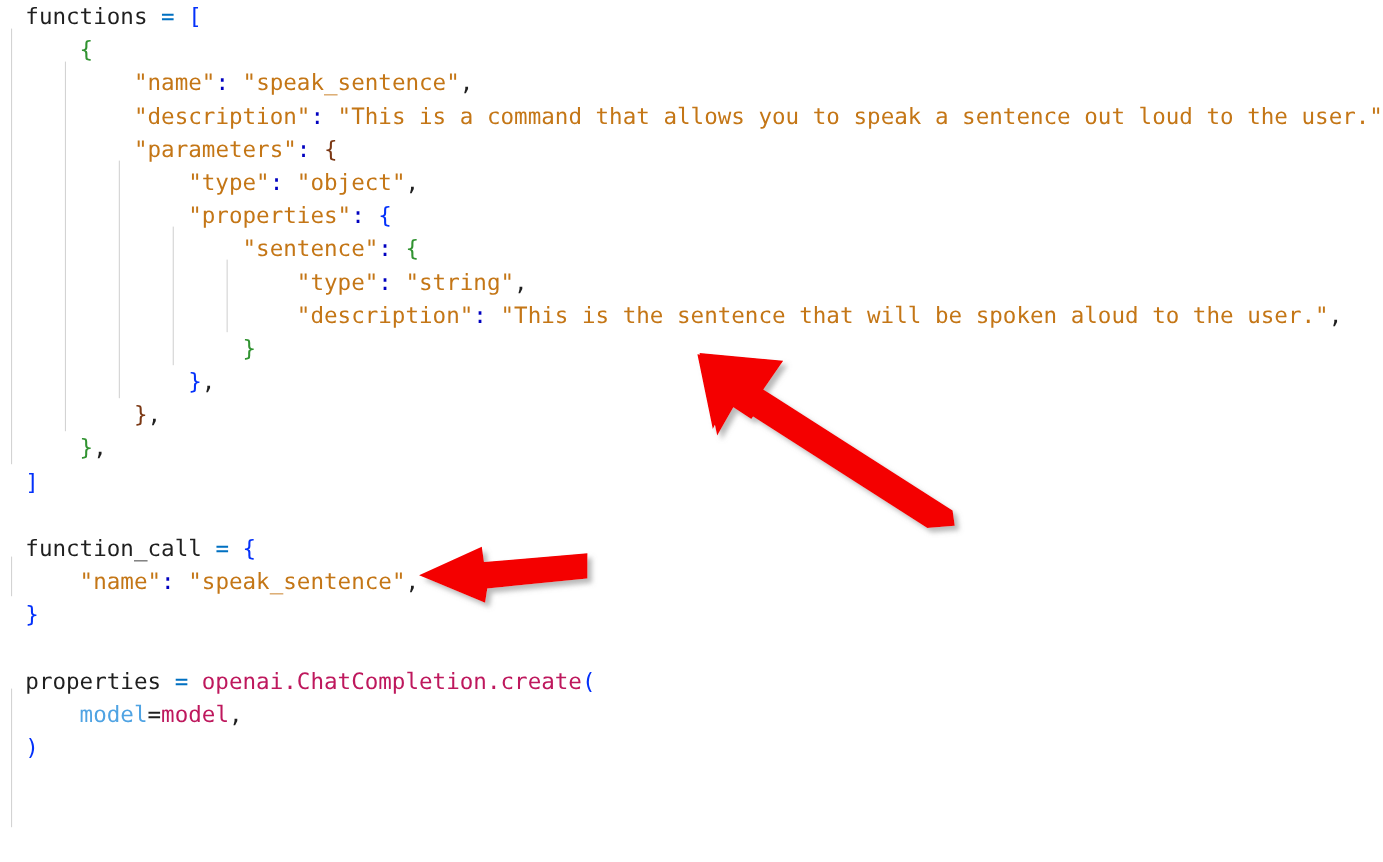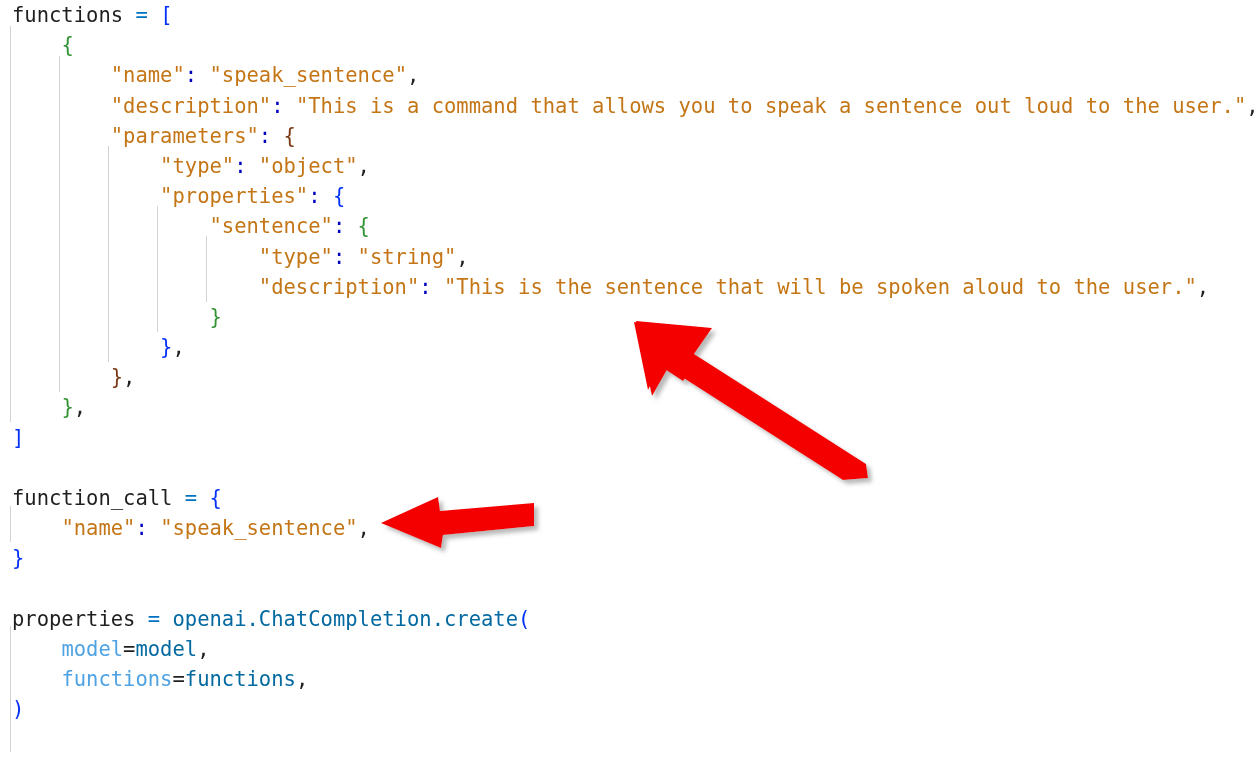--- a/index.html
+++ b/index.html
@@ -18,21 +18,21 @@
   #editor {
     position: relative;
     width: 1257px;
     height: 784px;
     background: #ffffff;
     overflow: hidden;
   }
 
   .code-surface {
     position: absolute;
-    left: 4px;
+    left: 15px;
     top: 0;
     width: 1240px;
     height: 784px;
     padding: 0;
     margin: 0;
   }
 
   .line {
     position: relative;
     height: 30.2px;
@@ -46,21 +46,21 @@
   }
 
   
   .t-plain    { color: #1f1f1f; }
   .t-op       { color: #0070c1; }
   .t-str      { color: #c47616; }
   .t-key      { color: #c47616; }
   .t-colon    { color: #0000c0; }
   .t-comma    { color: #1f1f1f; }
   .t-kwarg    { color: #4fa3e3; }
-  .t-ident    { color: #0369a1; }
+  .t-ident    { color: #be185d; }
 
   
   .b0 { color: #0431fa; }   
   .b1 { color: #319331; }   
   .b2 { color: #7b3814; }   
   .b3 { color: #0431fa; }   
   .b4 { color: #319331; }   
 
   
   .guides {
@@ -114,21 +114,20 @@
       <div class="line"><span>        </span><span class="b2">}</span><span class="t-comma">,</span></div>
       <div class="line"><span>    </span><span class="b1">}</span><span class="t-comma">,</span></div>
       <div class="line"><span class="b0">]</span></div>
       <div class="line">&nbsp;</div>
       <div class="line"><span class="t-plain">function_call</span><span class="t-plain"> </span><span class="t-op">=</span><span class="t-plain"> </span><span class="b0">{</span></div>
       <div class="line"><span>    </span><span class="t-key">"name"</span><span class="t-colon">:</span><span class="t-plain"> </span><span class="t-str">"speak_sentence"</span><span class="t-comma">,</span></div>
       <div class="line"><span class="b0">}</span></div>
       <div class="line">&nbsp;</div>
       <div class="line"><span class="t-plain">properties</span><span class="t-plain"> </span><span class="t-op">=</span><span class="t-plain"> </span><span class="t-ident">openai.ChatCompletion.create</span><span class="b0">(</span></div>
       <div class="line"><span>    </span><span class="t-kwarg">model</span><span class="t-plain">=</span><span class="t-ident">model</span><span class="t-comma">,</span></div>
-      <div class="line"><span>    </span><span class="t-kwarg">functions</span><span class="t-plain">=</span><span class="t-ident">functions</span><span class="t-comma">,</span></div>
       <div class="line"><span class="b0">)</span></div>
     </div>
 
   <svg class="arrow-layer" viewBox="0 0 1257 784" width="1257" height="784">
     <defs>
       <filter id="arrowShadow" x="-40%" y="-40%" width="200%" height="200%">
         <feDropShadow dx="4" dy="4" stdDeviation="2.2" flood-color="#808080" flood-opacity="0.55"></feDropShadow>
       </filter>
     </defs>
 

